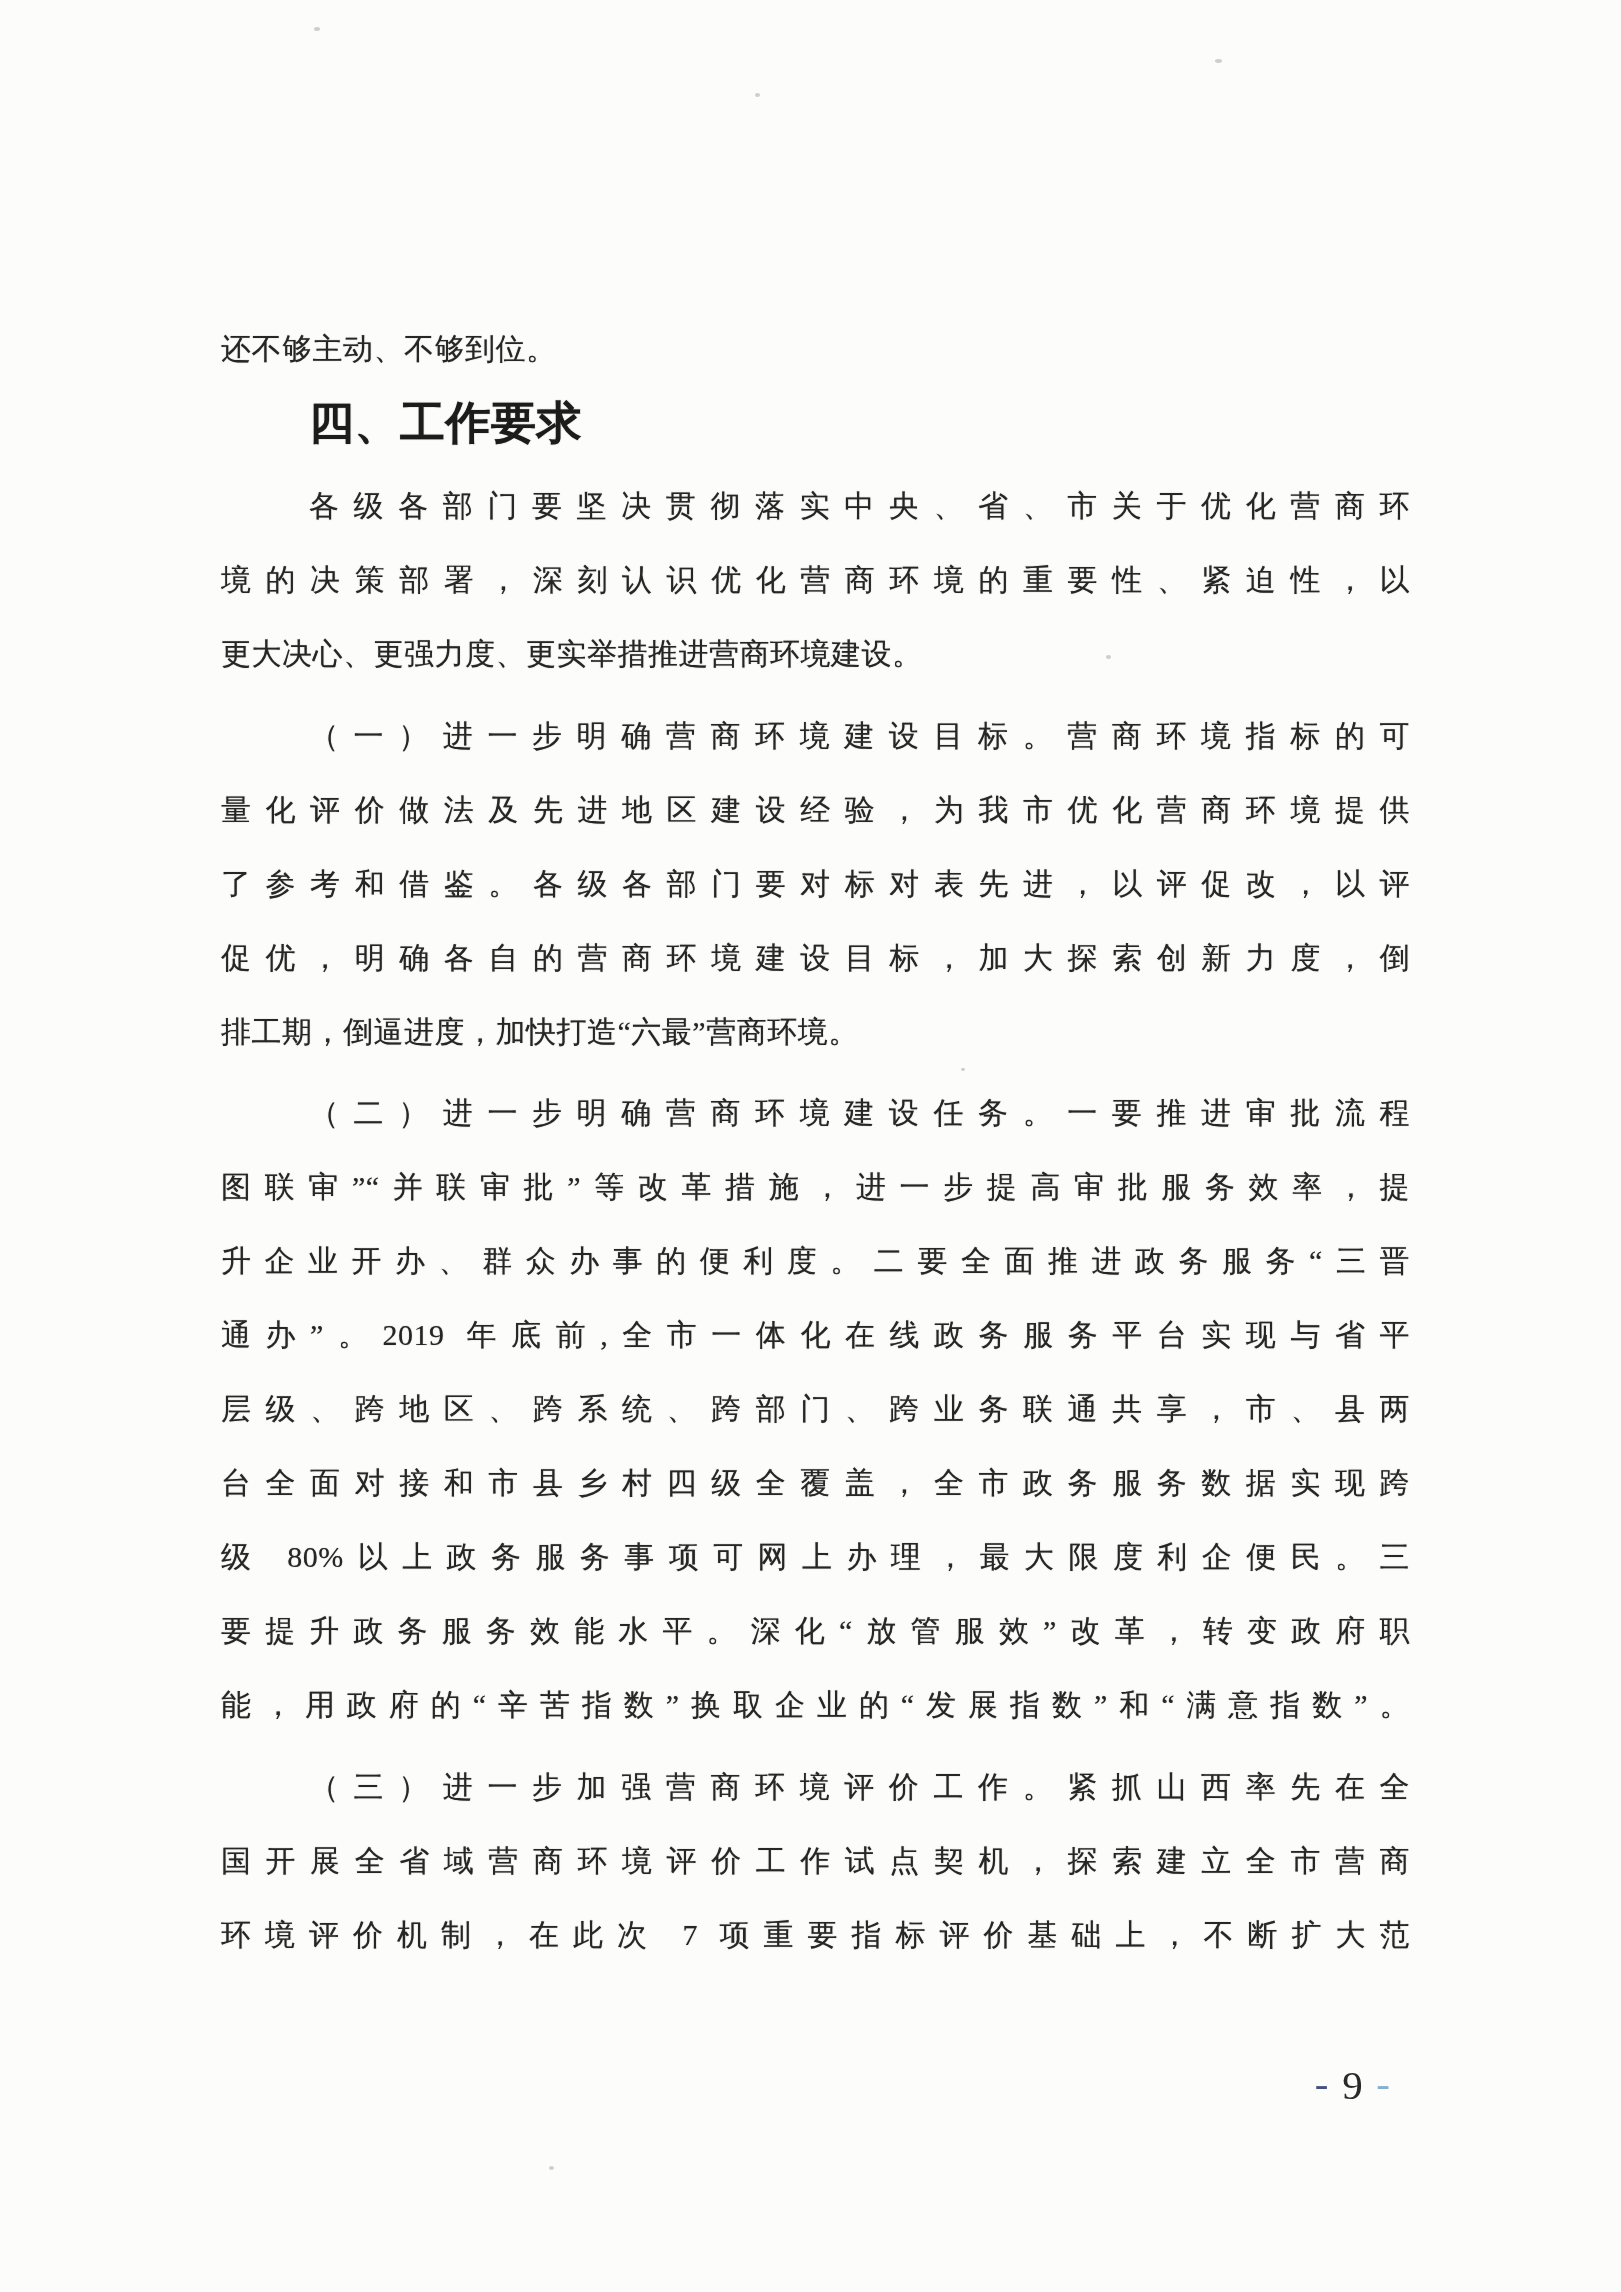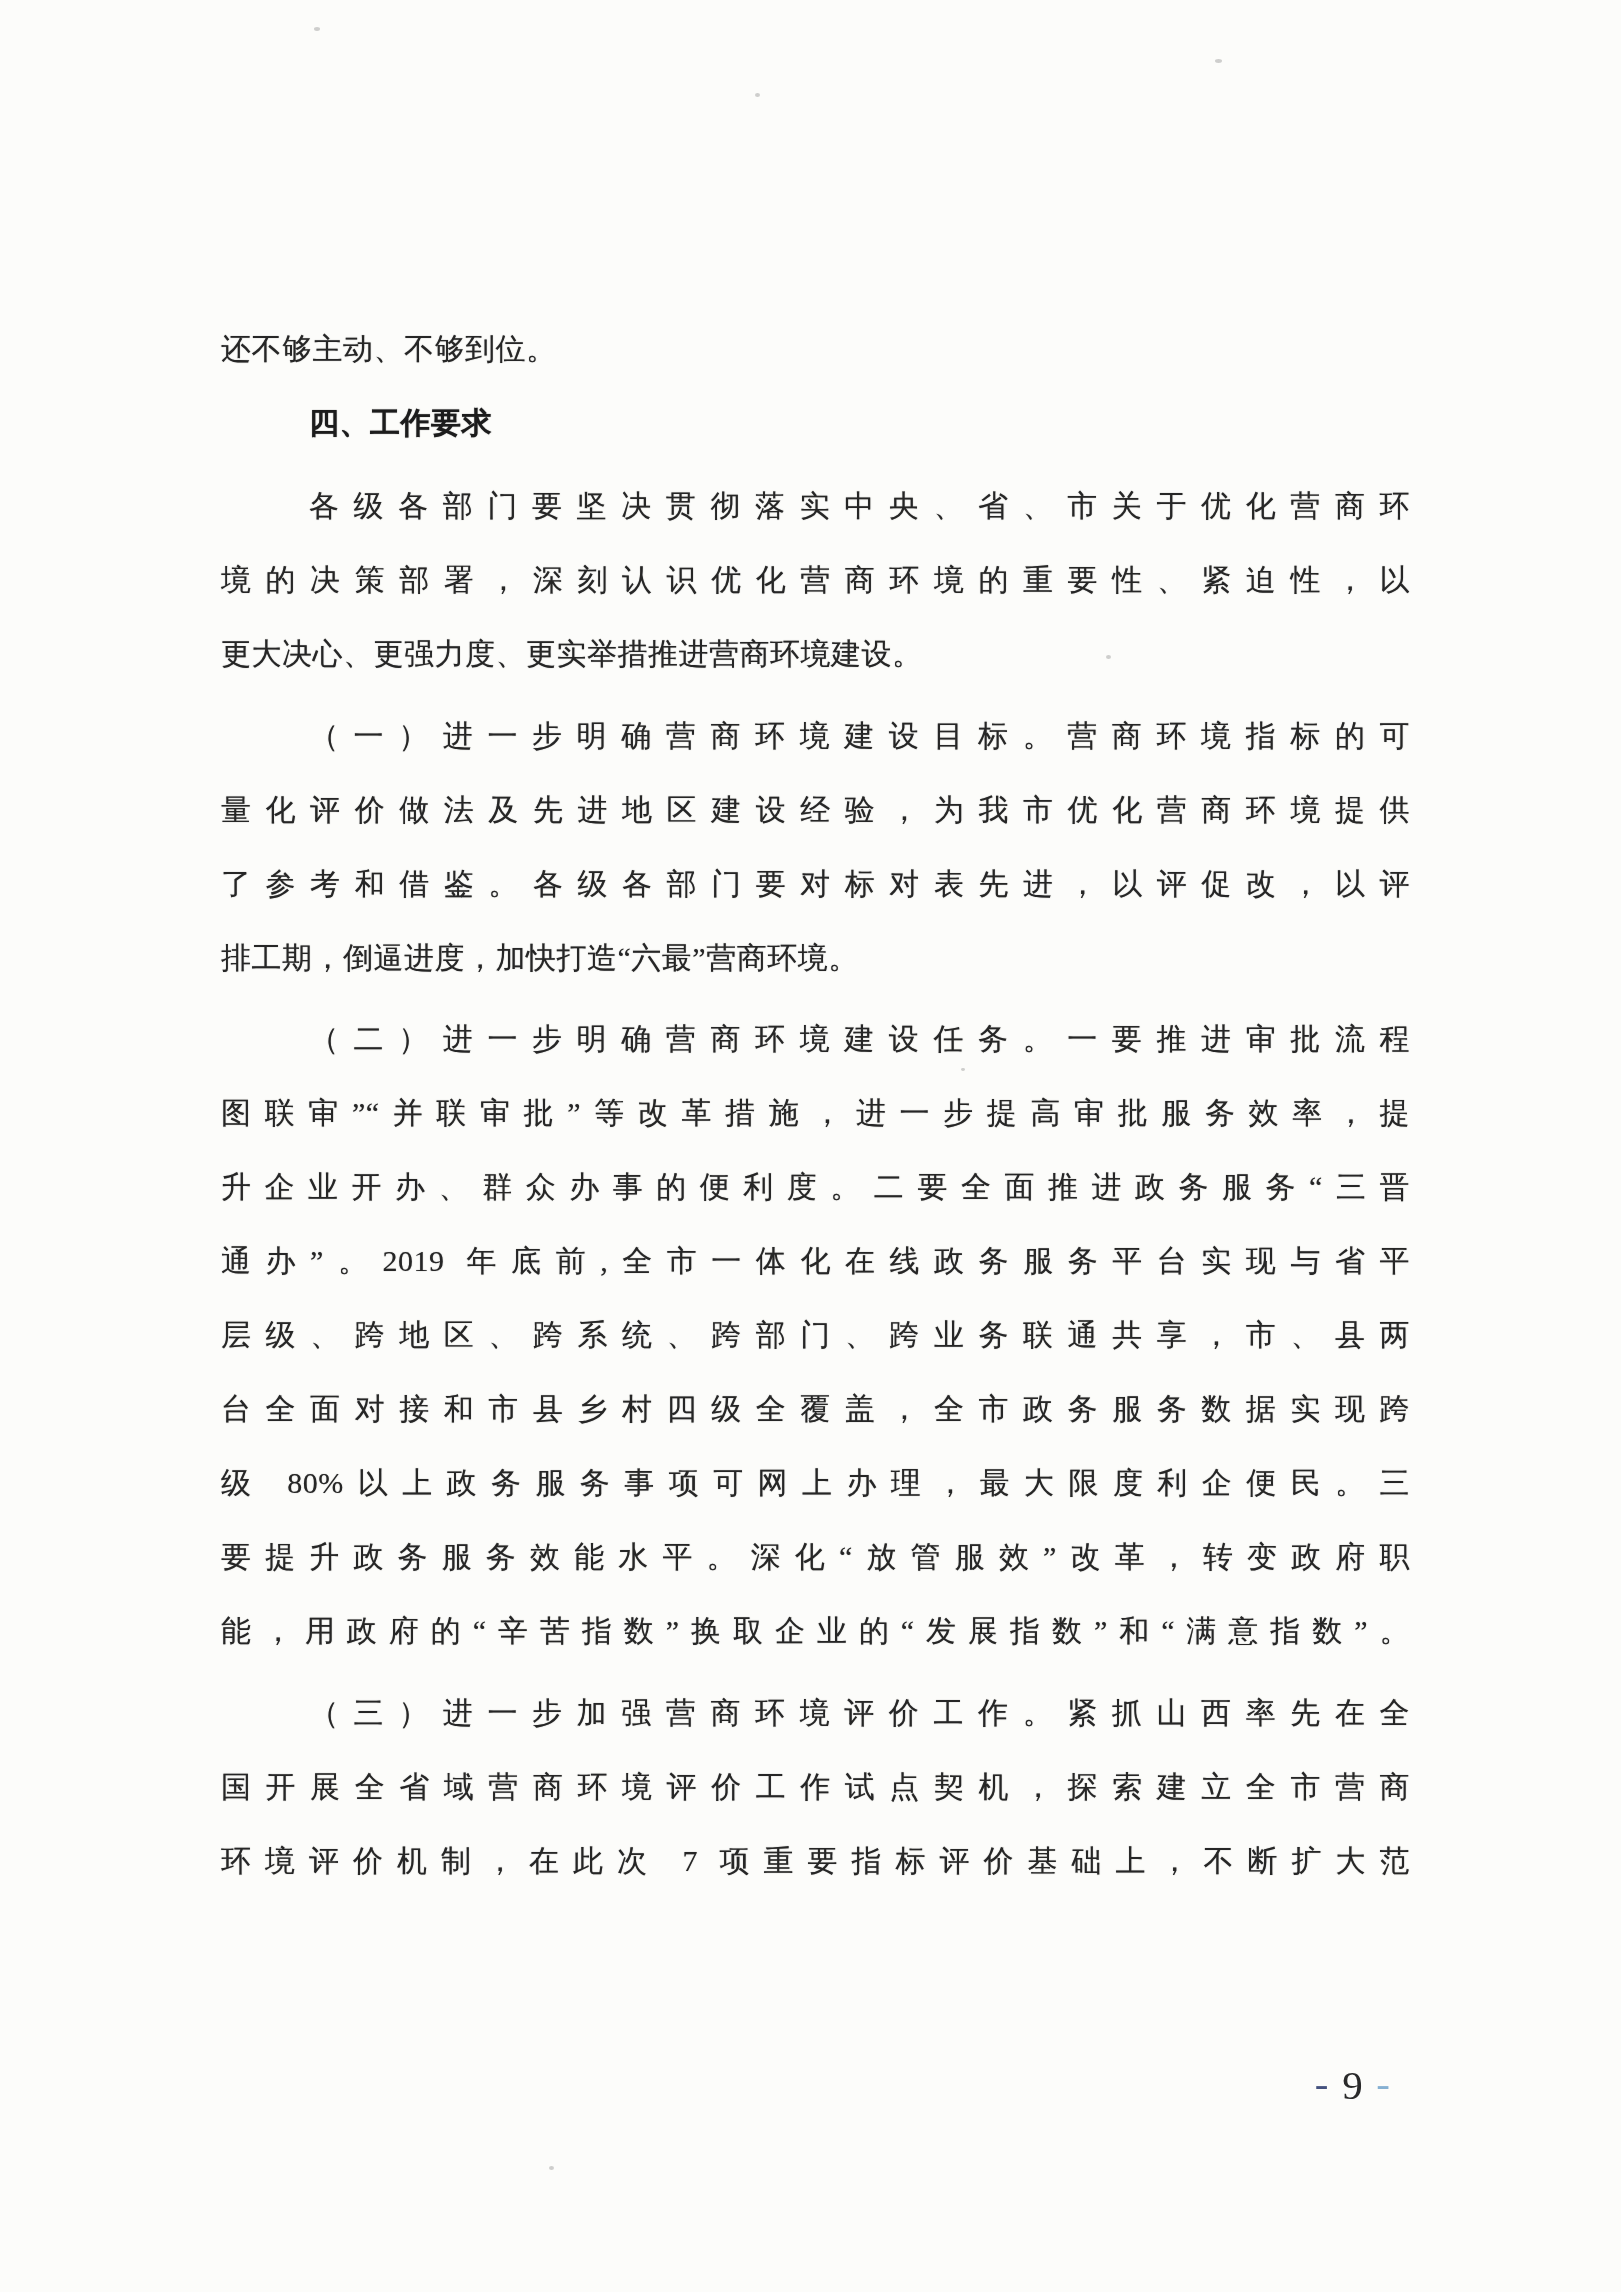--- a/index.html
+++ b/index.html
@@ -40,21 +40,21 @@
   }
   .line.indent {
     text-indent: 88px;
   }
   .line.para-first {
     margin-top: 7.8px;
   }
   .line.heading {
     font-family: "Liberation Sans", sans-serif;
     font-weight: 700;
-    font-size: 30px;
+    font-size: 45px;
     color: #1c1c1c;
     text-shadow: 0 0 1px rgba(20,20,20,0.7);
     margin-bottom: 8.8px;
   }
   .footer {
     position: absolute;
     top: 2056px;
     right: 231px;
     height: 59px;
     display: flex;
@@ -90,20 +90,21 @@
 
   <main class="text-block" id="lines-container">
       <div class="line">还不够主动、不够到位。</div>
       <div class="line heading indent">四、工作要求</div>
       <div class="line indent justify">各级各部门要坚决贯彻落实中央、省、市关于优化营商环</div>
       <div class="line justify">境的决策部署，深刻认识优化营商环境的重要性、紧迫性，以</div>
       <div class="line">更大决心、更强力度、更实举措推进营商环境建设。</div>
       <div class="line indent justify para-first">（一）进一步明确营商环境建设目标。营商环境指标的可</div>
       <div class="line justify">量化评价做法及先进地区建设经验，为我市优化营商环境提供</div>
       <div class="line justify">了参考和借鉴。各级各部门要对标对表先进，以评促改，以评</div>
+      <div class="line justify">促优，明确各自的营商环境建设目标，加大探索创新力度，倒</div>
       <div class="line">排工期，倒逼进度，加快打造“六最”营商环境。</div>
       <div class="line indent justify para-first">（二）进一步明确营商环境建设任务。一要推进审批流程</div>
       <div class="line justify">图联审”“并联审批”等改革措施，进一步提高审批服务效率，提</div>
       <div class="line justify">升企业开办、群众办事的便利度。二要全面推进政务服务“三晋</div>
       <div class="line justify">通办”。2019 年底前,全市一体化在线政务服务平台实现与省平</div>
       <div class="line justify">层级、跨地区、跨系统、跨部门、跨业务联通共享，市、县两</div>
       <div class="line justify">台全面对接和市县乡村四级全覆盖，全市政务服务数据实现跨</div>
       <div class="line justify">级 80%以上政务服务事项可网上办理，最大限度利企便民。三</div>
       <div class="line justify">要提升政务服务效能水平。深化“放管服效”改革，转变政府职</div>
       <div class="line justify">能，用政府的“辛苦指数”换取企业的“发展指数”和“满意指数”。</div>

